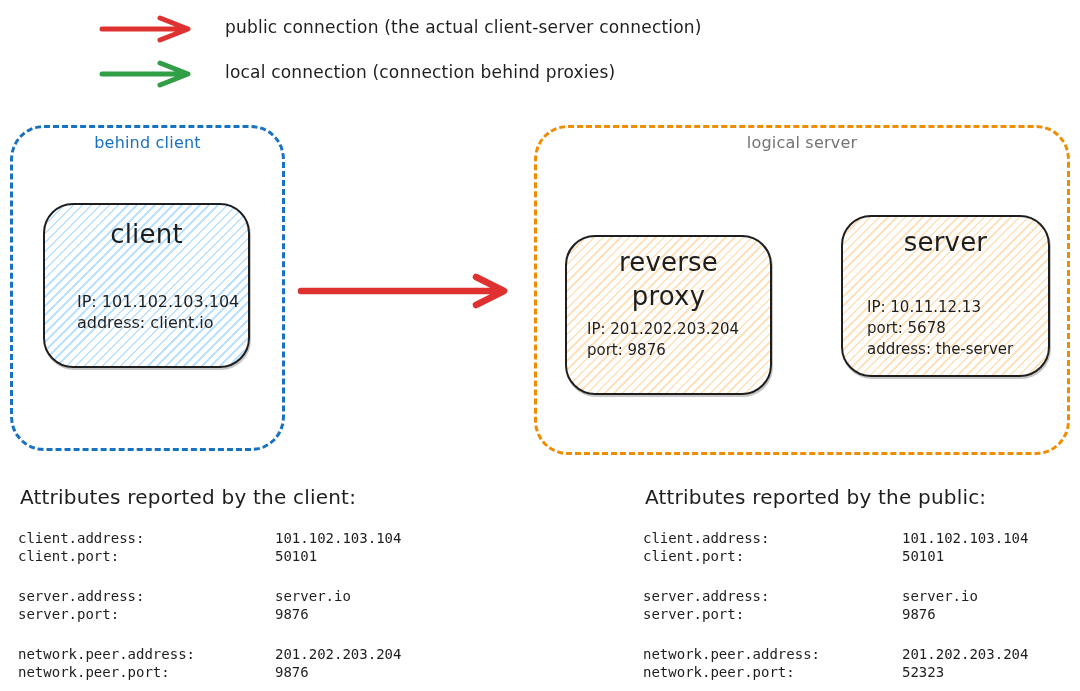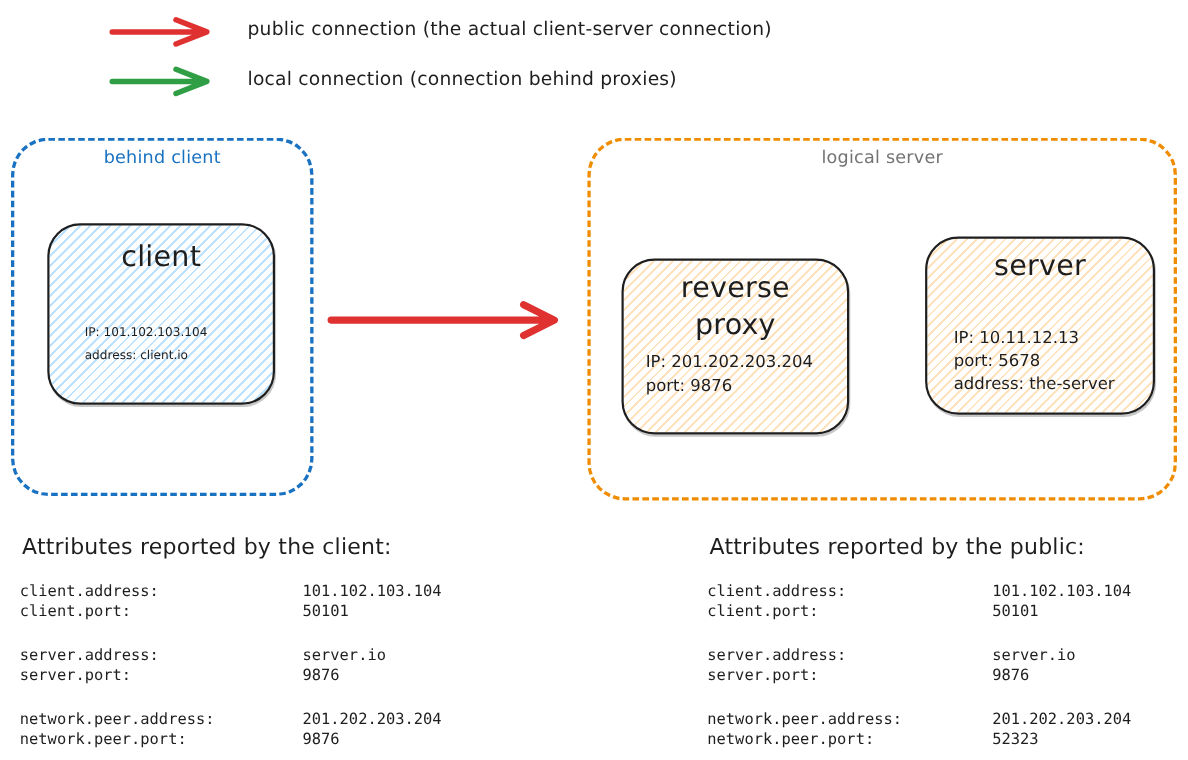--- a/index.html
+++ b/index.html
@@ -31,21 +31,21 @@
     repeating-linear-gradient(135deg, rgba(165,216,255,.75) 0 1.8px, rgba(165,216,255,0) 1.8px 6.4px);}
   .node-peach{background:
     repeating-linear-gradient(135deg, rgba(255,216,168,.75) 0 1.8px, rgba(255,216,168,0) 1.8px 6.2px);}
   .client-node{left:43px;top:203px;width:207px;height:165px;}
   .proxy-node{left:565px;top:215px;width:207px;height:160px;margin-top:20px;}
   .server-node{left:829px;top:215px;width:209px;height:162px;margin-left:12px;}
   .node-title{position:absolute;left:0;width:100%;text-align:center;font-size:26px;line-height:34px;}
   .client-node .node-title{top:12px;}
   .proxy-node  .node-title{top:8px;}
   .server-node .node-title{top:8px;}
-  .node-lines{position:absolute;text-align:left;font-size:11px;line-height:21px;white-space:nowrap;}
+  .node-lines{position:absolute;text-align:left;font-size:16px;line-height:21px;white-space:nowrap;}
   .client-node .node-lines{left:32px;top:86px;}
   .proxy-node  .node-lines{left:20px;top:82px;font-size:15px;}
   .server-node .node-lines{left:24px;top:80px;font-size:15px;}
 
   
   .main-arrow{position:absolute;left:296px;top:271px;width:230px;height:40px;}
   .main-arrow path{fill:none;stroke-width:6.5;stroke-linecap:round;stroke-linejoin:round;}
 
   
   .attrs{position:absolute;top:484px;}

